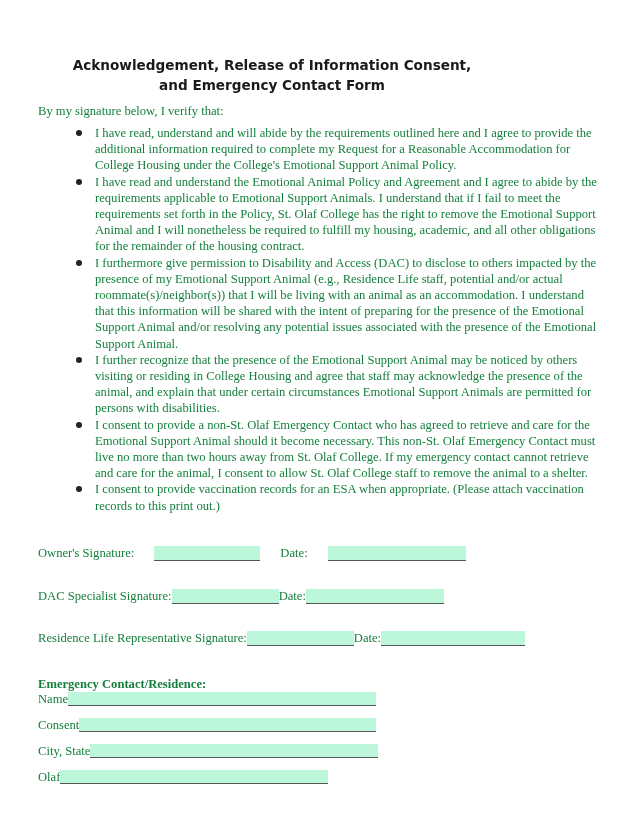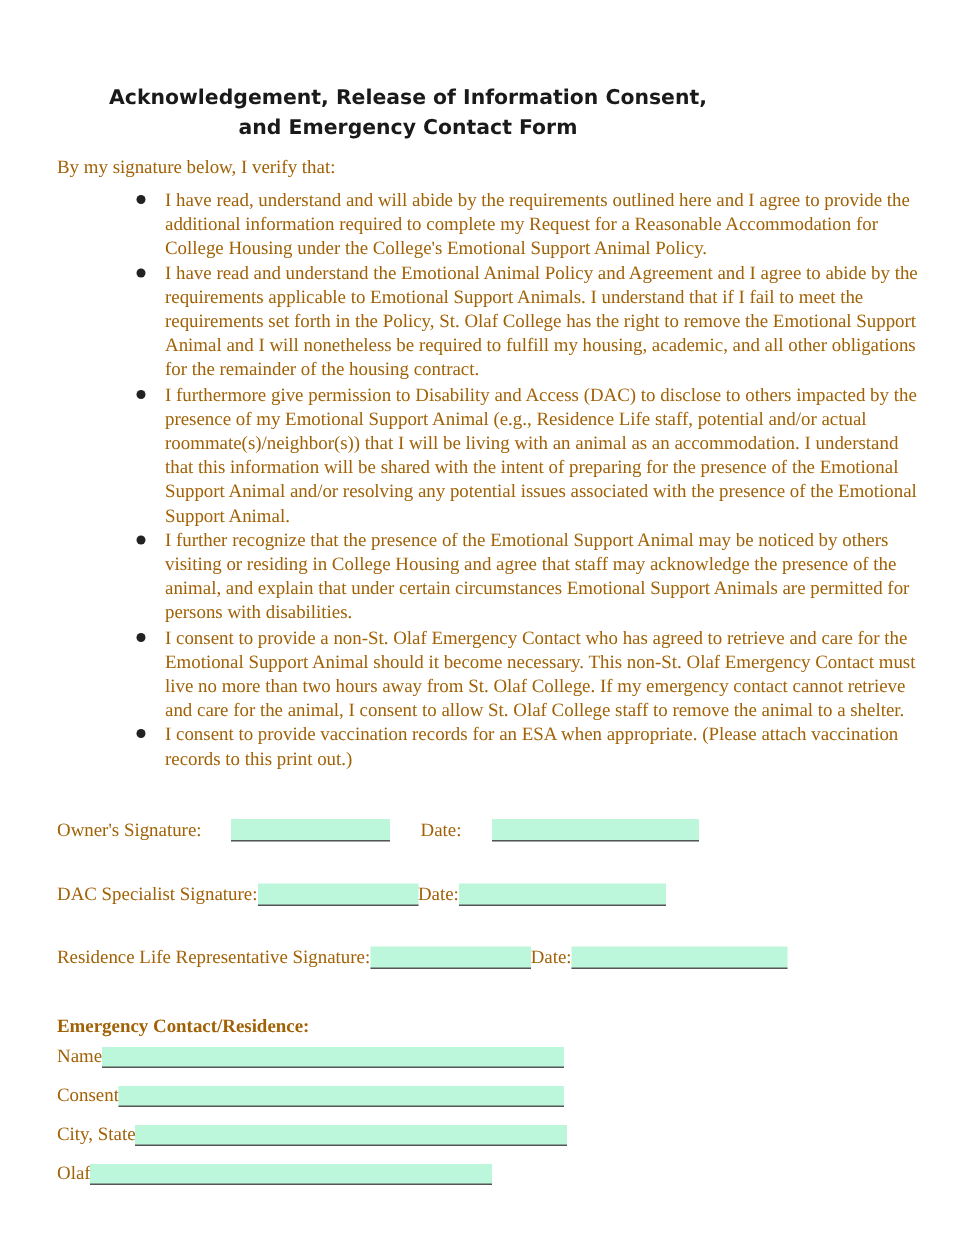--- a/index.html
+++ b/index.html
@@ -2,35 +2,35 @@
 <html><head>
 <meta charset="utf-8">
 <style>
   html, body { margin: 0; padding: 0; background: #ffffff; }
   body { width: 640px; height: 828px; position: relative; overflow: hidden; color: #222; }
   .title {
     position: absolute; left: 0; width: 544px; top: 55px;
     text-align: center; font-family: "DejaVu Sans", sans-serif; font-weight: bold;
     font-size: 13.6px; line-height: 20px; color: #1a1a1a;
   }
-  .serif { font-family: "Liberation Serif", serif; font-size: 12.6px; color: #a16207; }
+  .serif { font-family: "Liberation Serif", serif; font-size: 12.6px; color: #15803d; }
   .intro { position: absolute; left: 38px; top: 103px; line-height: 16px; }
-  .bullets { position: absolute; left: 89px; top: 125px; width: 526px; margin: 0; padding: 0; list-style: none; }
+  .bullets { position: absolute; left: 74px; top: 125px; width: 526px; margin: 0; padding: 0; list-style: none; }
   .bullets li { position: relative; padding-left: 21px; line-height: 16.2px; margin: 0; }
   .bullets li .dot {
     position: absolute; left: 2px; top: 5px; width: 6px; height: 6px; border-radius: 50%; background: #222;
   }
   .sigrow { position: absolute; left: 38px; line-height: 16px; white-space: nowrap; display: flex; align-items: flex-end; }
   .field {
     display: inline-block; height: 14px; background: #bcf7dc; border-bottom: 1.5px solid #555;
     vertical-align: bottom;
   }
   .ec { position: absolute; left: 38px; top: 677px; line-height: 14.5px; }
   .ec .head { font-weight: bold; }
-  .ec-row { display: flex; align-items: center; height: 26px; white-space: nowrap; }
+  .ec-row { display: flex; align-items: flex-start; height: 26px; white-space: nowrap; }
   .ec-row .field { height: 13px; }
 </style>
 </head>
 <body>
 
 <div class="title">
   <div>Acknowledgement, Release of Information Consent,</div>
   <div>and Emergency Contact Form</div>
 </div>
 

